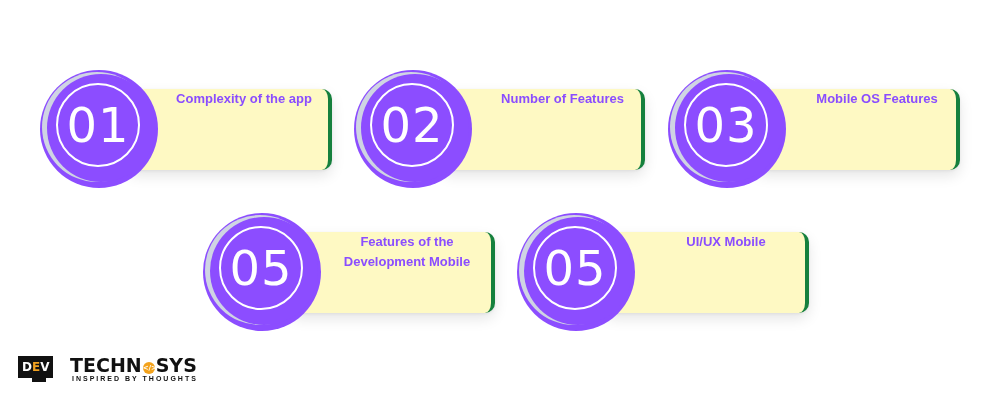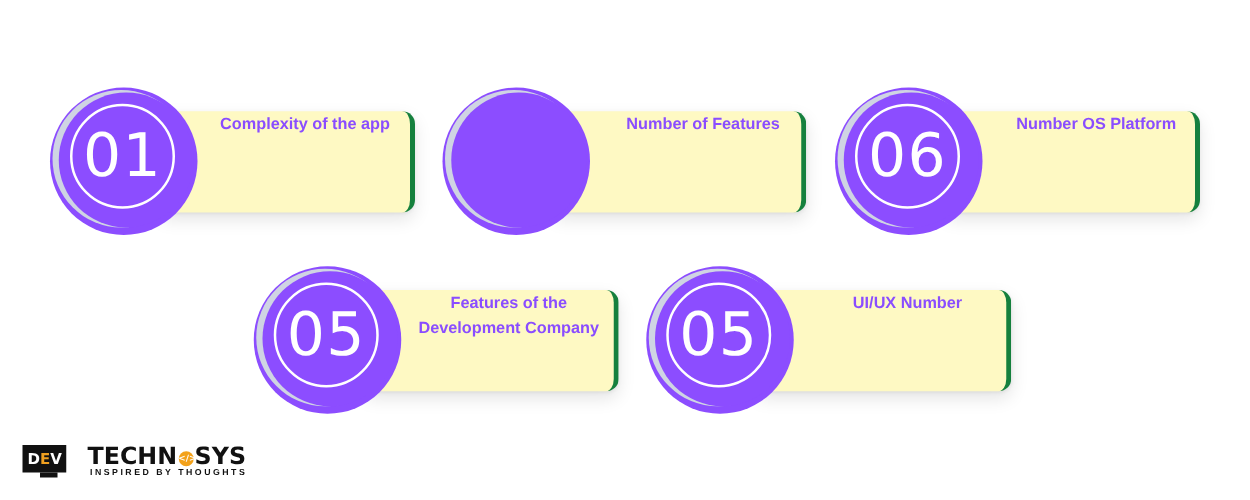--- a/index.html
+++ b/index.html
@@ -48,57 +48,60 @@
 </div>
 
 <div class="item">
   <div class="card" style="left:444px; top:89px; width:201px; height:81px;">
     <div class="card-text" style="padding-left:40px;">Number of Features</div>
   </div>
   <div class="circle-wrap" style="left:354px; top:70px;">
     <div class="c-outer"></div>
       <div class="c-gray"></div>
       <div class="c-disk"></div>
+    <div class="c-ring">
+        <span class="c-num">02</span>
+      </div>
   </div>
 </div>
 
 <div class="item">
   <div class="card" style="left:758px; top:89px; width:202px; height:81px;">
-    <div class="card-text" style="padding-left:40px;">Number OS Platform</div>
+    <div class="card-text" style="padding-left:40px;">Mobile OS Features</div>
   </div>
   <div class="circle-wrap" style="left:668px; top:70px;">
     <div class="c-outer"></div>
       <div class="c-gray"></div>
       <div class="c-disk"></div>
     <div class="c-ring">
-        <span class="c-num">06</span>
+        <span class="c-num">03</span>
       </div>
   </div>
 </div>
 
 <div class="item">
   <div class="card" style="left:293px; top:232px; width:202px; height:81px;">
     <div class="card-text" style="padding-left:30px;">
       <div>Features of the</div>
-      <div>Development Company</div>
+      <div>Development Mobile</div>
     </div>
   </div>
   <div class="circle-wrap" style="left:203px; top:213px;">
     <div class="c-outer"></div>
       <div class="c-gray"></div>
       <div class="c-disk"></div>
     <div class="c-ring">
         <span class="c-num">05</span>
       </div>
   </div>
 </div>
 
 <div class="item">
   <div class="card" style="left:607px; top:232px; width:202px; height:81px;">
-    <div class="card-text" style="padding-left:40px;">UI/UX Number</div>
+    <div class="card-text" style="padding-left:40px;">UI/UX Mobile</div>
   </div>
   <div class="circle-wrap" style="left:517px; top:213px;">
     <div class="c-outer"></div>
       <div class="c-gray"></div>
       <div class="c-disk"></div>
     <div class="c-ring">
         <span class="c-num">05</span>
       </div>
   </div>
 </div>

